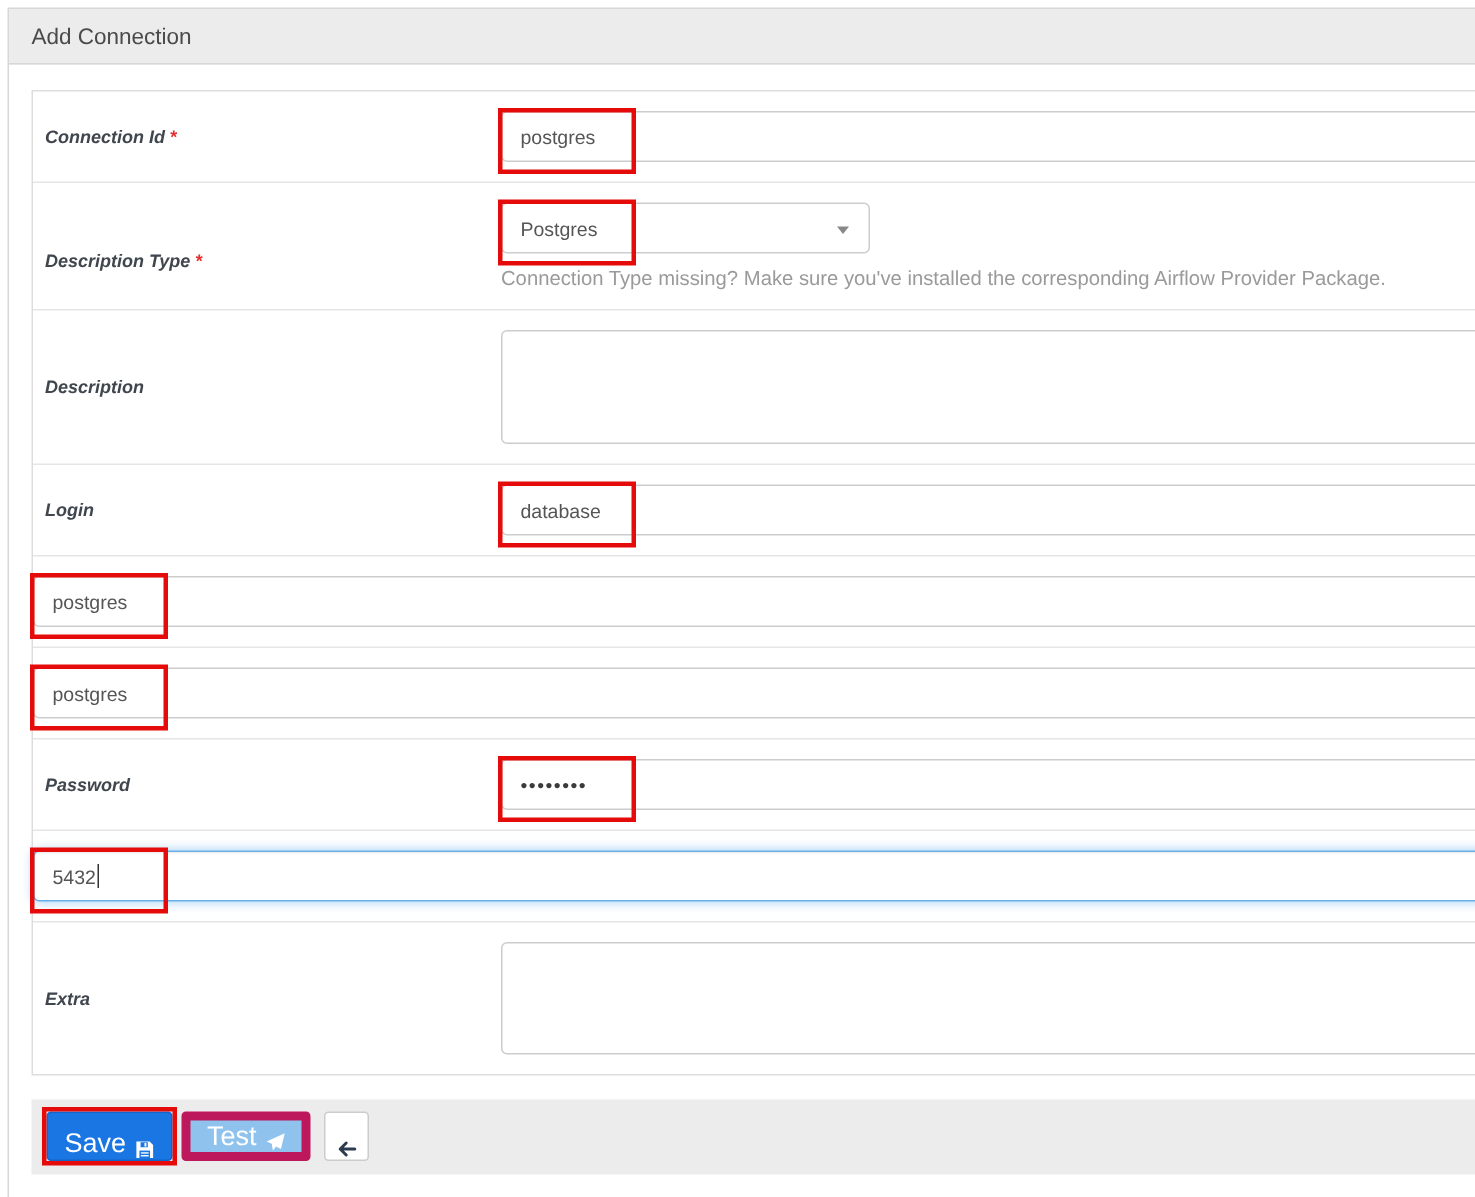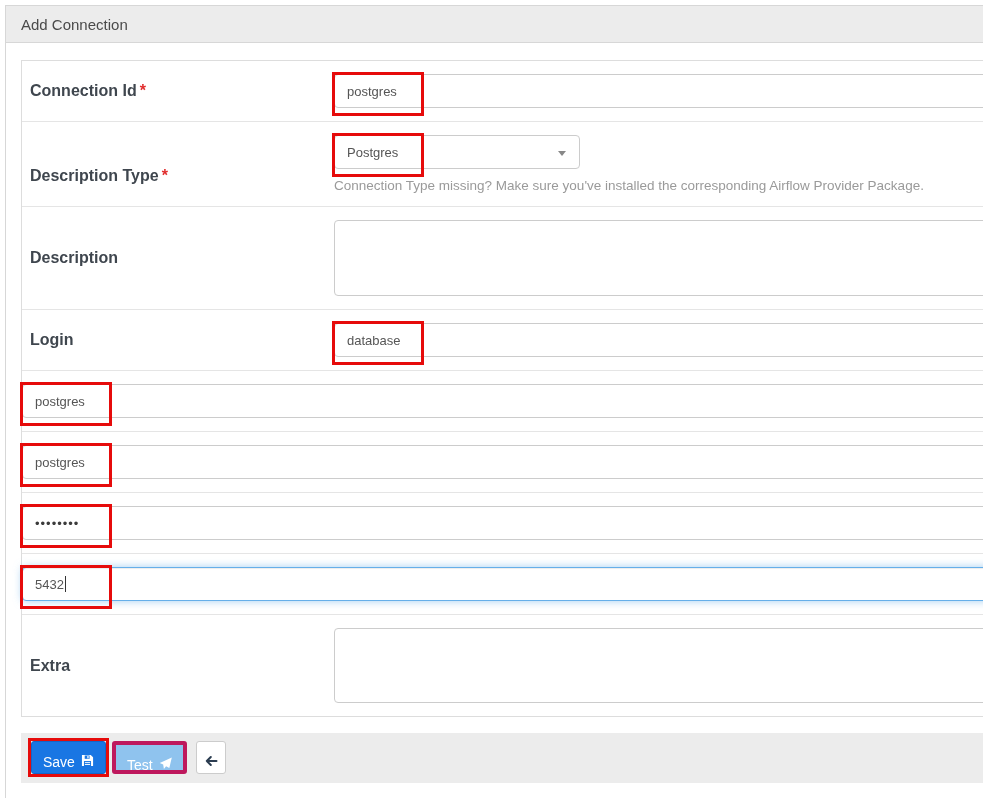--- a/index.html
+++ b/index.html
@@ -7,21 +7,21 @@
     font-family:"Liberation Sans","DejaVu Sans",sans-serif; }
   .panel { position:absolute; left:5px; top:5px; width:1070px; height:840px;
     border:1px solid #d7d7d7; background:#fff; }
   .panel-header { height:37px; background:#ececec; border-bottom:1px solid #d7d7d7;
     display:flex; align-items:center; padding:0 15px; font-size:15px; color:#4a4a4a; }
   .panel-body { padding:17px 0 0 15px; }
   .form-table { border:1px solid #ddd; width:1040px; background:#fff; }
   .frow { display:flex; align-items:center; padding:13px 0; border-bottom:1px solid #e5e5e5; }
   .frow:last-child { border-bottom:none; }
   .flabel { width:312px; flex-shrink:0; padding-left:8px; font-weight:bold;
-    font-size:16px; color:#3f464e; }
+    font-size:12px; color:#3f464e;font-style:italic; }
   .req { color:#e12d2d; margin-left:3px; }
   .fvalue { flex:1; position:relative; padding-right:8px; }
   .tinput { display:block; width:100%; height:34px; border:1px solid #ccc; border-radius:4px;
     padding:6px 12px; font-size:13px; color:#555; background:#fff;
     font-family:"Liberation Sans","DejaVu Sans",sans-serif; }
   .divinput { display:flex; align-items:center; }
   .focused { border-color:#66afe9; outline:0;
     box-shadow:inset 0 1px 1px rgba(0,0,0,.075), 0 0 8px rgba(102,175,233,.6); }
   .cursor { display:inline-block; width:1px; height:16px; background:#333; margin-left:1px; }
   .ta { display:block; width:100%; border:1px solid #ccc; border-radius:4px; resize:none;
@@ -30,24 +30,24 @@
   .ta-extra { height:75px; }
   .selectbox { position:relative; width:246px; height:34px; border:1px solid #ccc; border-radius:4px;
     background:#fff; display:flex; align-items:center; padding:0 12px; font-size:13px; color:#555; }
   .sel-caret { position:absolute; right:13px; top:15px; width:0; height:0;
     border-left:4px solid transparent; border-right:4px solid transparent; border-top:5px solid #888; }
   .helper { margin-top:9px; font-size:13.5px; color:#9a9a9a; }
   .hl::after { content:""; position:absolute; left:-2px; top:-2px; width:86px; height:38px;
     border:3px solid #e60b0b; pointer-events:none; }
   .footer-bar { margin-top:16px; width:1040px; background:#ececec; padding:8px 10px 9px 10px;
     display:flex; align-items:center; }
-  .btn { height:33px; display:inline-flex; align-items:flex-start; gap:6px; font-size:14px;
-    border-radius:3px; padding:12px 11px; cursor:pointer; }
+  .btn { height:33px; display:inline-flex; align-items:flex-end; gap:6px; font-size:18px;
+    border-radius:3px; padding:0 11px; cursor:pointer; }
   .btn-save { background:#1976e3; border:1px solid #1565c8; color:#fff; }
-  .btn-test { background:#8fc3ee; border:4px solid #be185d; color:#fff; margin-left:6px; }
+  .btn-test { background:#8fc3ee; border:6px solid #be185d; color:#fff; margin-left:6px; }
   .btn-back { background:#fff; border:1px solid #ccc; width:30px; justify-content:center;
     margin-left:9px; }
   .hl-save { position:relative; display:inline-flex; }
   .hl-save::after { content:""; position:absolute; inset:-3px; border:3px solid #e60b0b;
     pointer-events:none; }
   .icon { display:inline-flex; }
 </style>
 </head>
 <body>
 
@@ -104,20 +104,23 @@
         </div>
       </div>
 
       <div class="frow">
         <div class="fvalue hl">
           <input class="tinput" type="text" value="postgres" style="">
         </div>
       </div>
 
       <div class="frow">
+        <div class="flabel">
+          <span>Password</span>
+        </div>
         <div class="fvalue hl">
           <input class="tinput" type="text" style="color: rgb(59, 59, 59); letter-spacing: 1px;" value="••••••••">
         </div>
       </div>
 
       <div class="frow">
         <div class="fvalue hl">
           <div class="tinput divinput focused">
             <span>5432</span>
             <span class="cursor"></span>

